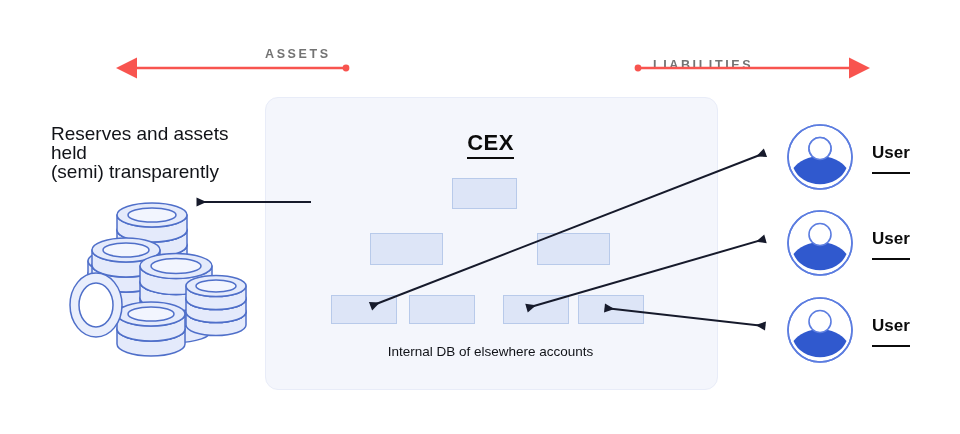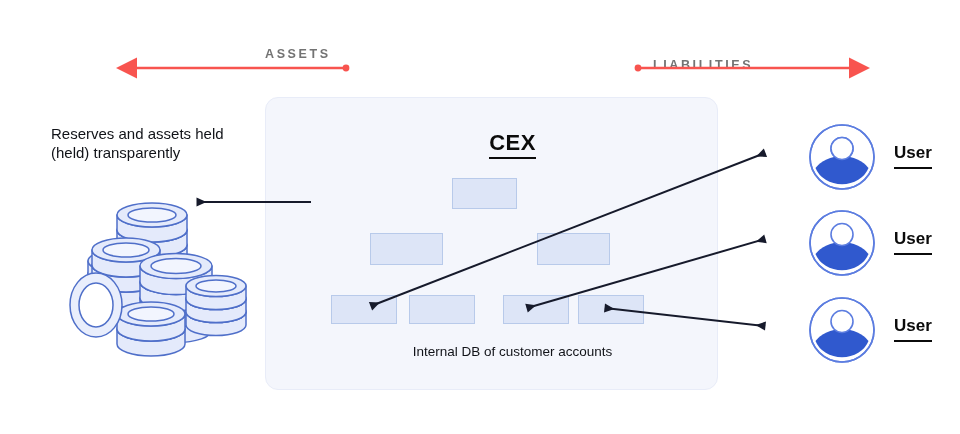--- a/index.html
+++ b/index.html
@@ -40,38 +40,38 @@
   }
 
   
   .tree-box{
     position:absolute;background:#dde5f7;border:1.4px solid #b8caea;
   }
 
   
   #reserves-caption{
     position:absolute;left:51px;top:124px;width:195px;
-    font-size:15px;line-height:19px;color:#111318;
+    font-size:19px;line-height:19px;color:#111318;
   }
 
   
   .user-row{position:absolute;left:786px;width:160px;height:72px;}
   .user-label{
     position:absolute;left:86px;top:20px;
     font-size:17px;font-weight:bold;color:#0b0b0b;
-    border-bottom:2.2px solid #0b0b0b;padding-bottom:4px;line-height:20px;
+    border-bottom:2.2px solid #0b0b0b;padding-bottom:9px;line-height:20px;
   }
   .avatar{position:absolute;left:0;top:0;width:68px;height:68px;}
 
   svg.layer{position:absolute;left:0;top:0;width:960px;height:434px;overflow:visible;}
   svg.layer.behind{z-index:1;}
   svg.layer.front{z-index:5;}
   .panel-z{z-index:2;}
   .box-z{z-index:3;}
-  .text-z{z-index:6;margin-left:22px;}
+  .text-z{z-index:6;}
 </style>
 </head>
 <body>
 
 <div id="stage">
 
   <svg class="layer front">
     <defs>
       <marker id="redhead-l" markerWidth="9" markerHeight="9" refX="8" refY="4.5" orient="auto">
         <path d="M9,0 L9,9 L0,4.5 Z" fill="#f8544f"></path>
@@ -168,21 +168,21 @@
 
       <g>
         <ellipse cx="96" cy="305" rx="26" ry="32" fill="#e9eefc"></ellipse>
         <ellipse cx="96" cy="305" rx="17" ry="22" fill="#ffffff"></ellipse>
       </g>
     </g>
   </svg>
 
   <div id="reserves-caption">
     <div>Reserves and assets held</div>
-    <div>(held) transparently</div>
+    <div>(semi) transparently</div>
   </div>
 
   <svg class="layer behind">
     <g stroke="#c3d2ef" stroke-width="1.2" fill="none">
       <line x1="470" y1="207" x2="405" y2="233"></line>
       <line x1="498" y1="207" x2="570" y2="233"></line>
       <line x1="390" y1="263" x2="362" y2="295"></line>
       <line x1="420" y1="263" x2="440" y2="295"></line>
       <line x1="555" y1="263" x2="530" y2="295"></line>
       <line x1="585" y1="263" x2="608" y2="295"></line>
@@ -195,21 +195,21 @@
   <div class="tree-box box-z" style="left:537px;top:233px;width:71px;height:30px;"></div>
 
   <div class="tree-box box-z" style="left:331px;top:295px;width:64px;height:27px;"></div>
   <div class="tree-box box-z" style="left:409px;top:295px;width:64px;height:27px;"></div>
   <div class="tree-box box-z" style="left:503px;top:295px;width:64px;height:27px;"></div>
   <div class="tree-box box-z" style="left:578px;top:295px;width:64px;height:27px;"></div>
 
   <div id="cex-title" class="text-z">
     <span>CEX</span>
   </div>
-  <div id="db-caption" class="text-z">Internal DB of customer accounts</div>
+  <div id="db-caption" class="text-z">Internal DB of elsewhere accounts</div>
 
   <svg class="layer front">
     <defs>
       <marker id="dk" markerWidth="11" markerHeight="11" refX="9.5" refY="5.5" orient="auto" markerUnits="userSpaceOnUse">
         <path d="M10,1 L10,10 L0,5.5 Z" fill="#161a2b"></path>
       </marker>
       <marker id="dk-start" markerWidth="11" markerHeight="11" refX="1.5" refY="5.5" orient="auto" markerUnits="userSpaceOnUse">
         <path d="M1,1 L1,10 L11,5.5 Z" fill="#161a2b"></path>
       </marker>
     </defs>

